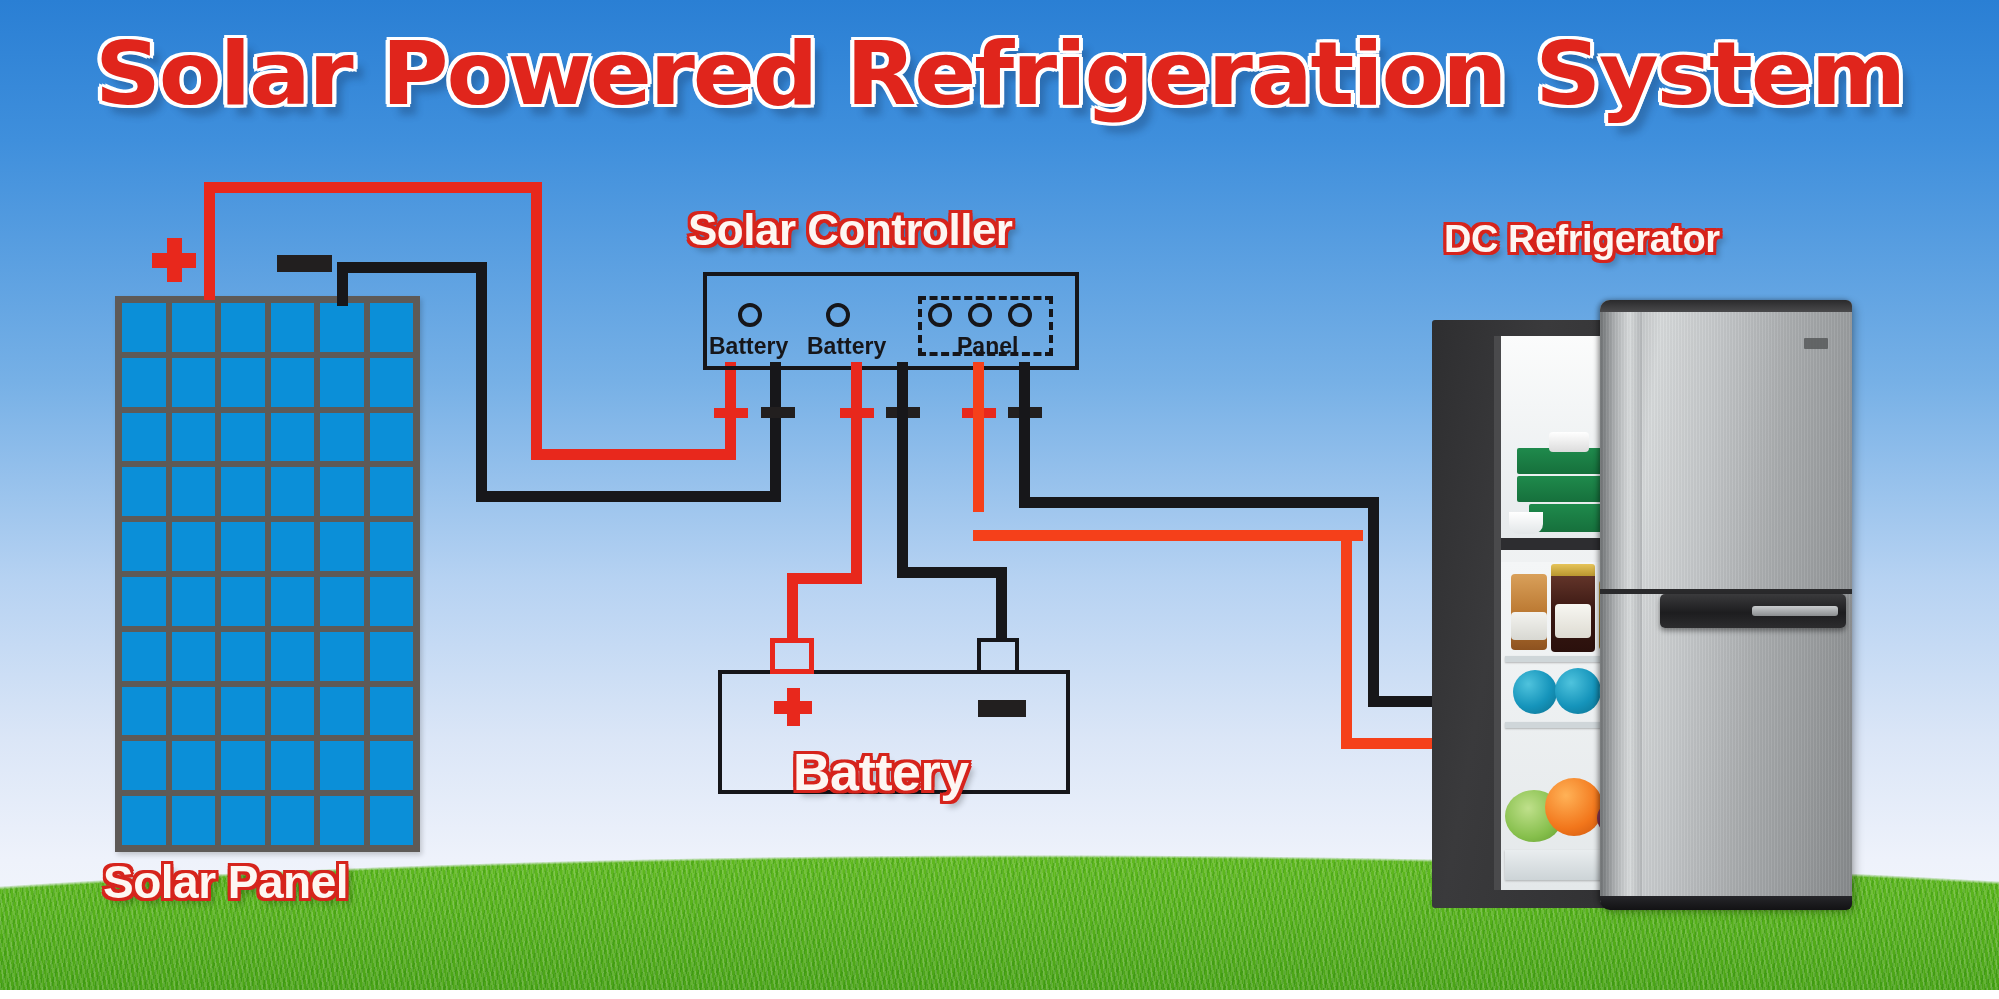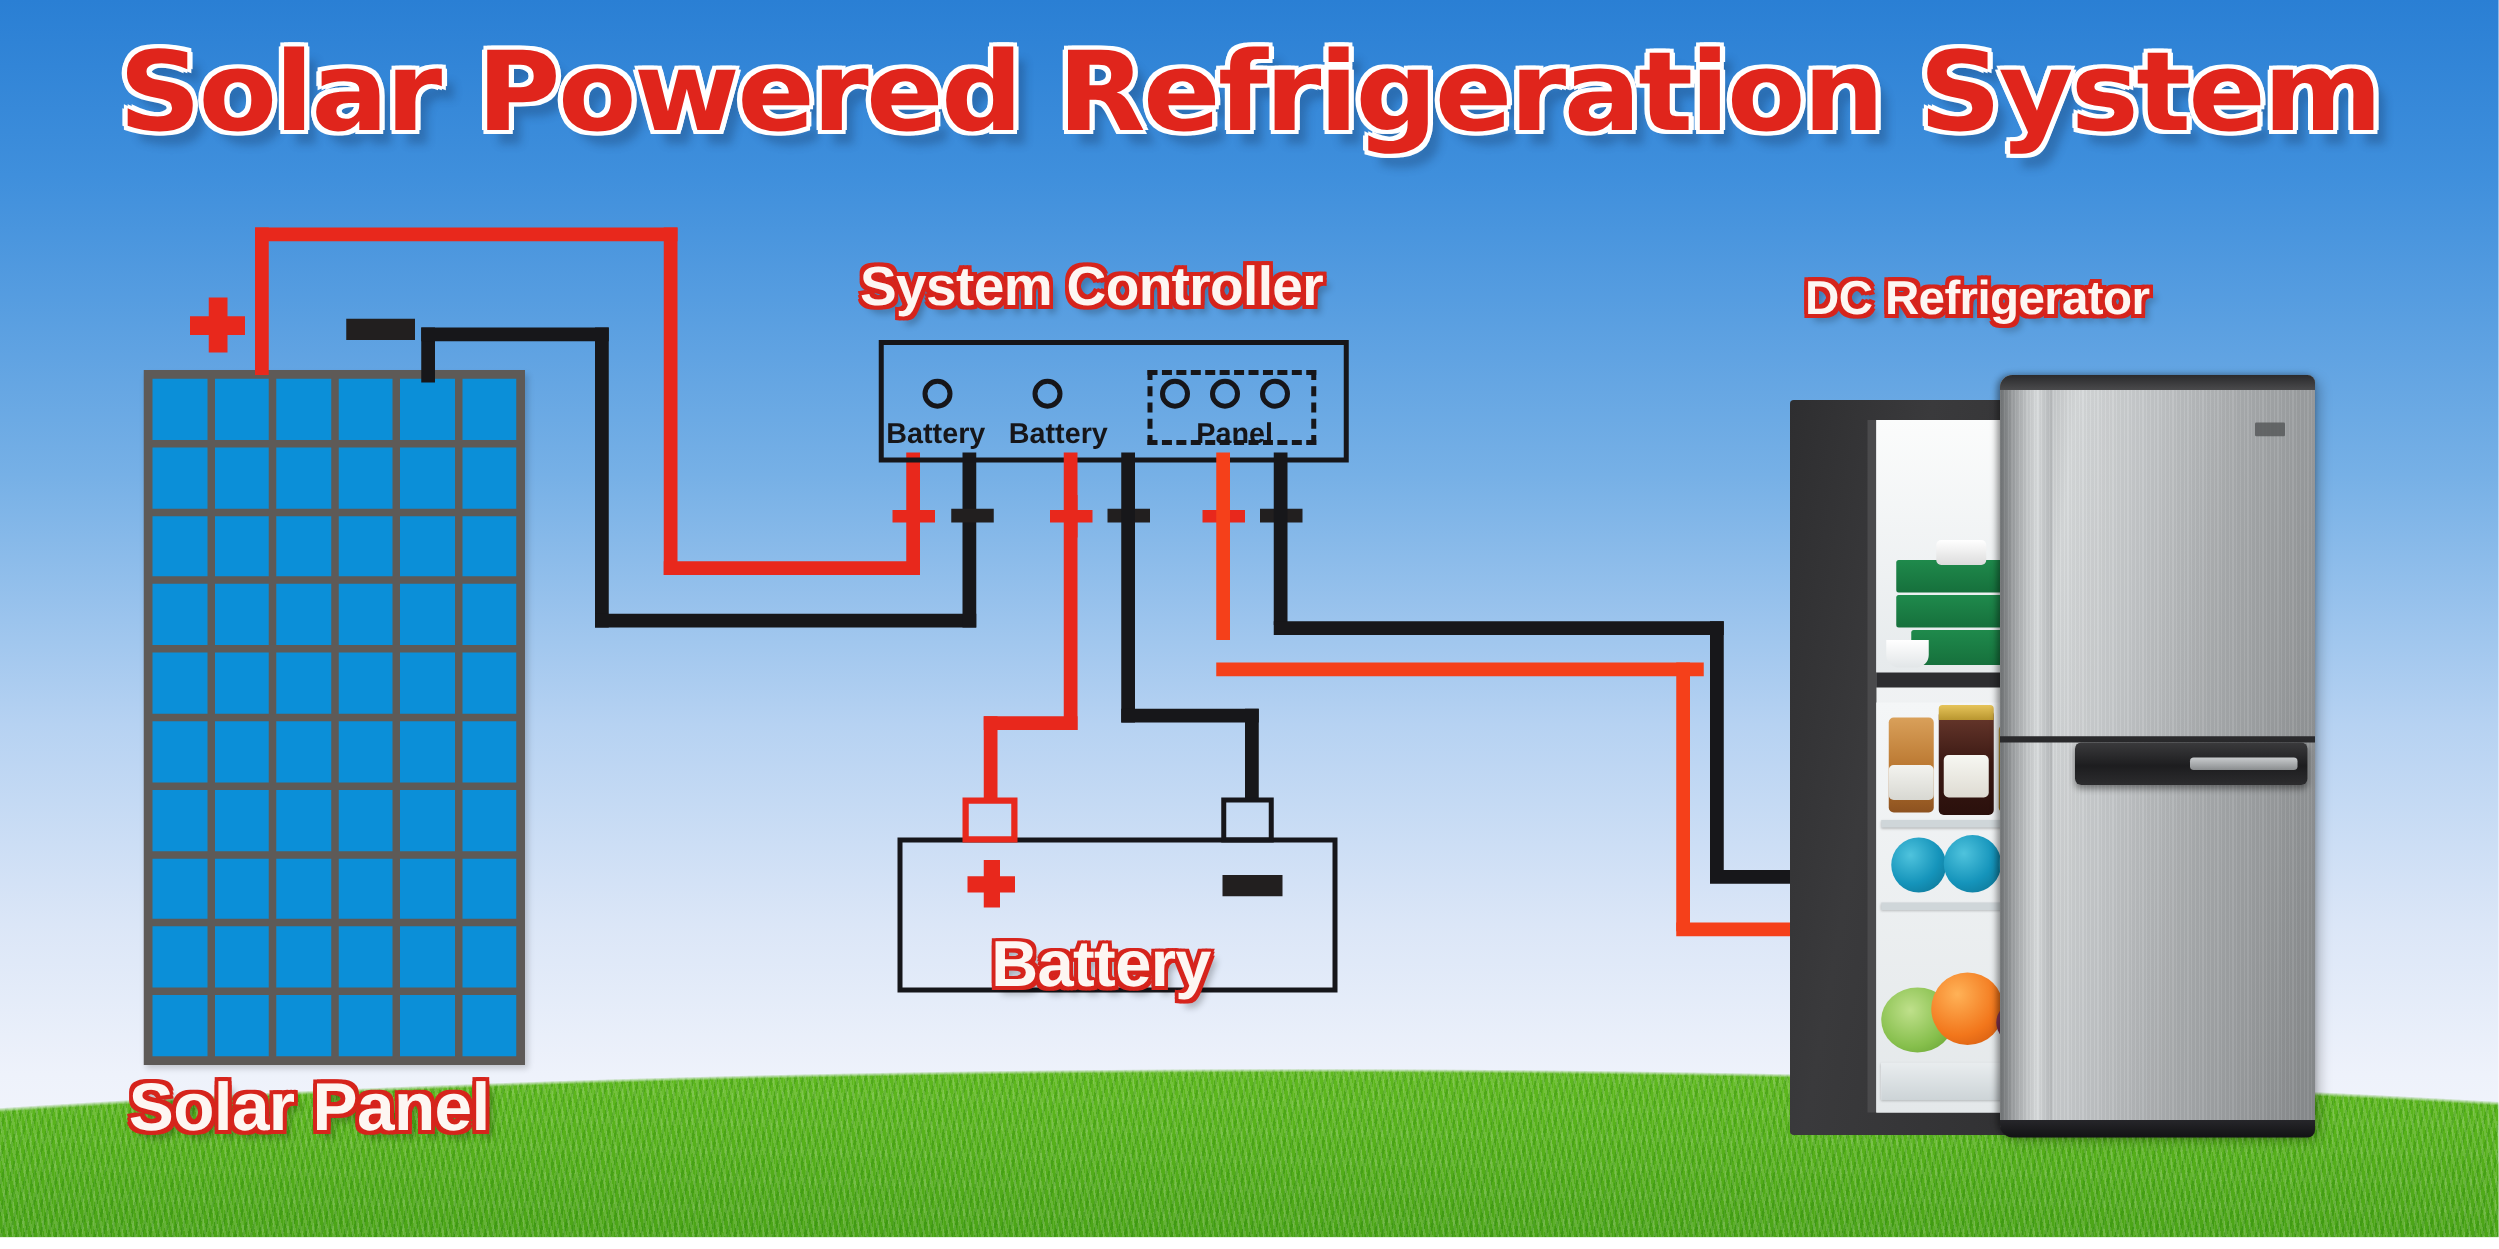--- a/index.html
+++ b/index.html
@@ -269,35 +269,35 @@
       <i></i>
       <i></i>
   </div>
 
   <div class="plus-sym" style="left:152px;top:238px;width:44px;height:44px;">
     <span style="position:absolute;left:0;top:15px;width:44px;height:15px;background:#e8281c;display:block;"></span>
     <span style="position:absolute;left:15px;top:0;width:15px;height:44px;background:#e8281c;display:block;"></span>
   </div>
   <div class="minus-sym" style="left:277px;top:255px;width:55px;height:17px;"></div>
 
-  <div class="olabel" style="left:103px;top:855px;font-size:54px;">Solar Panel</div>
+  <div class="olabel" style="left:103px;top:855px;font-size:46px;">Solar Panel</div>
 
   <div class="wire wR" style="left:204px;top:182px;width:11px;height:118px;"></div>
   <div class="wire wR" style="left:204px;top:182px;width:338px;height:11px;"></div>
   <div class="wire wR" style="left:531px;top:182px;width:11px;height:278px;"></div>
   <div class="wire wR" style="left:531px;top:449px;width:205px;height:11px;"></div>
   <div class="wire wR" style="left:725px;top:362px;width:11px;height:98px;"></div>
 
   <div class="wire wK" style="left:337px;top:262px;width:11px;height:44px;"></div>
   <div class="wire wK" style="left:337px;top:262px;width:150px;height:11px;"></div>
   <div class="wire wK" style="left:476px;top:262px;width:11px;height:240px;"></div>
   <div class="wire wK" style="left:476px;top:491px;width:305px;height:11px;"></div>
   <div class="wire wK" style="left:770px;top:362px;width:11px;height:140px;"></div>
 
-  <div class="olabel" style="left:688px;top:205px;font-size:44px;">System Controller</div>
+  <div class="olabel" style="left:688px;top:205px;font-size:44px;">Solar Controller</div>
 
   <div class="cbox"></div>
 
   <div class="led" style="left:738px;top:303px;"></div>
   <div class="led" style="left:826px;top:303px;"></div>
 
   <div class="loadbox" style="left:918px;top:296px;width:135px;height:60px;"></div>
   <div class="led" style="left:928px;top:303px;"></div>
   <div class="led" style="left:968px;top:303px;"></div>
   <div class="led" style="left:1008px;top:303px;"></div>

